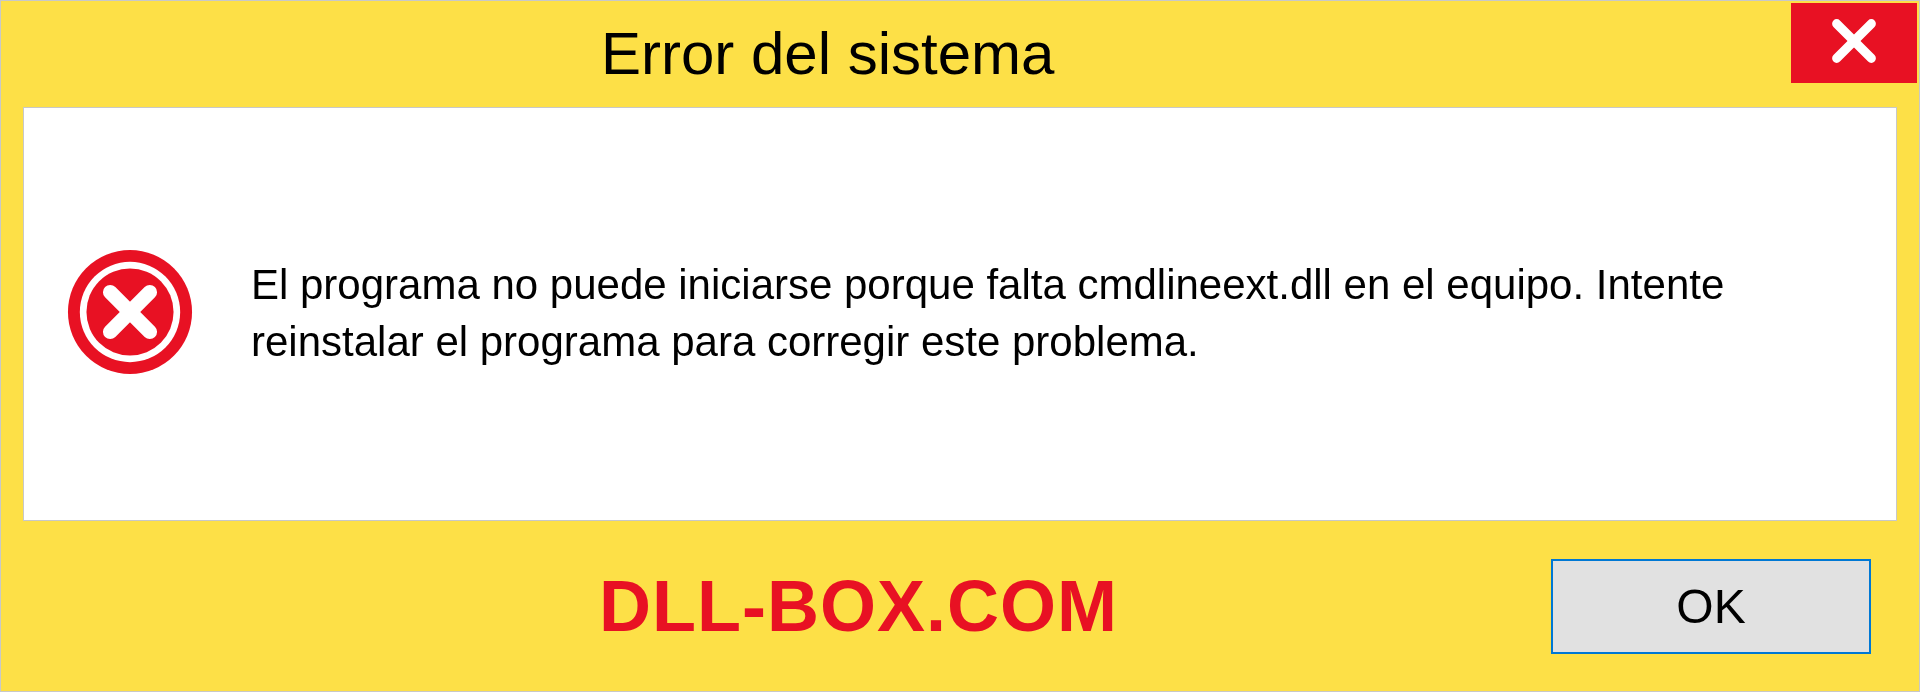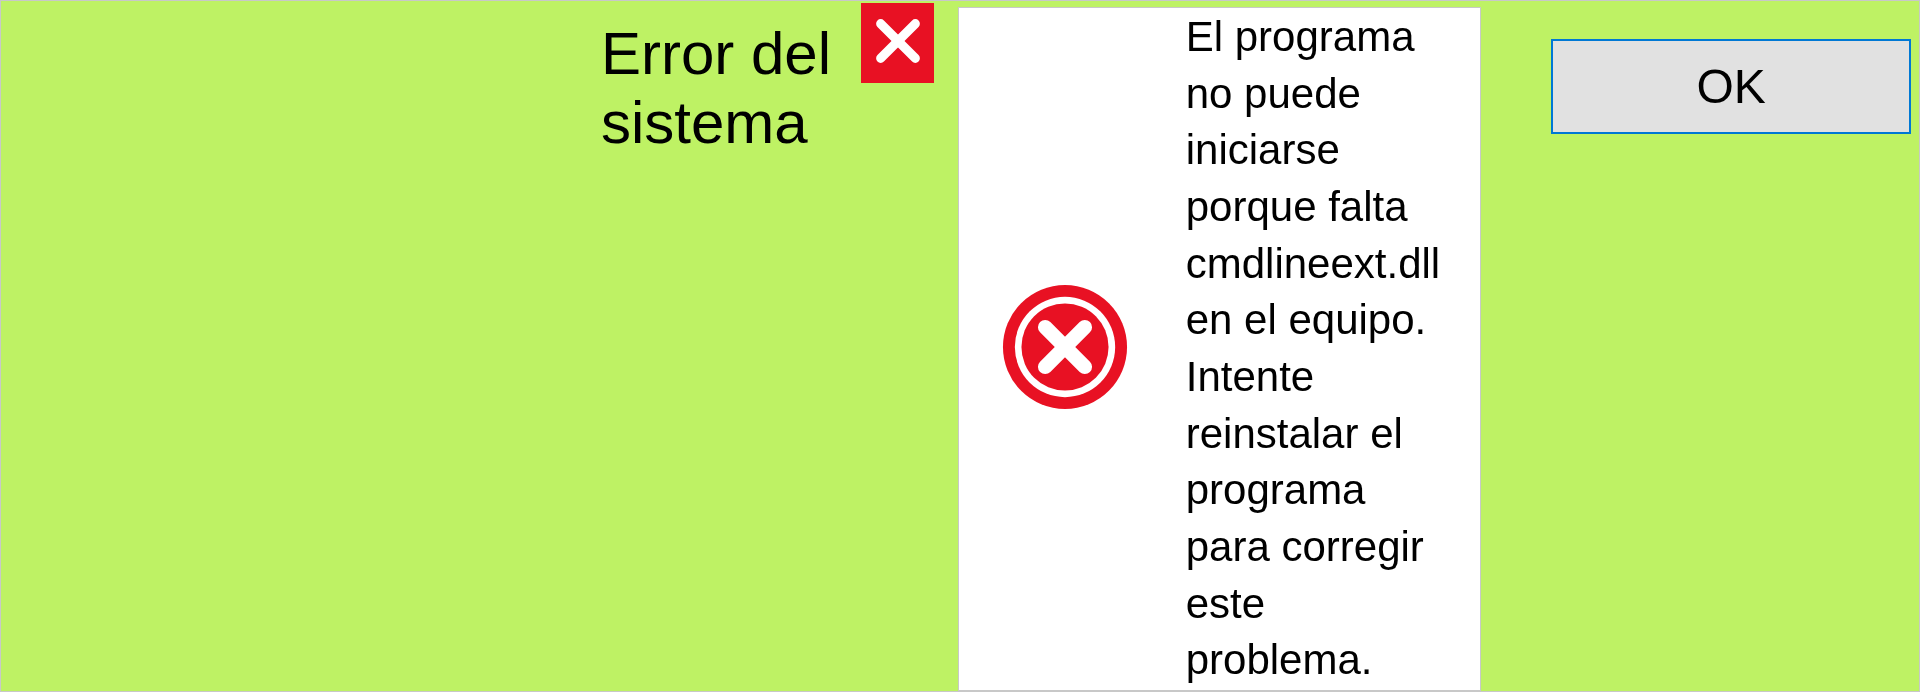--- a/index.html
+++ b/index.html
@@ -10,24 +10,24 @@
     body {
       font-family: "Segoe UI", Tahoma, Arial, sans-serif;
       background: #f0f0f0;
       width: 1920px;
       height: 692px;
       overflow: hidden;
     }
     .dialog {
       width: 100%;
       height: 100%;
-      background: #bef264;
+      background: #fde047;
       border: 1px solid #c8c8c8;
       display: flex;
-      flex-direction: row;
+      flex-direction: column;
     }
     .titlebar {
       display: flex;
       align-items: flex-start;
       justify-content: space-between;
       padding: 0;
       height: 100px;
     }
     .title {
       font-size: 60px;
@@ -84,21 +84,21 @@
       font-weight: 800;
       color: #e81123;
       letter-spacing: 1px;
       font-family: Arial, sans-serif;
       margin-left: 550px;
     }
     .ok-btn {
       background: #e1e1e1;
       border: 2px solid #0078d4;
       padding: 18px 0;
-      width: 360px;
+      width: 320px;
       font-size: 48px;
       color: #000;
       text-align: center;
       cursor: pointer;
       font-family: inherit;
     }
   </style>
 </head>
 <body>
 
@@ -122,15 +122,16 @@
         <circle cx="50" cy="50" r="38" fill="#ffffff"></circle>
         <circle cx="50" cy="50" r="33" fill="#e81123"></circle>
         <line x1="35" y1="35" x2="65" y2="65" stroke="#ffffff" stroke-width="11" stroke-linecap="round"></line>
         <line x1="65" y1="35" x2="35" y2="65" stroke="#ffffff" stroke-width="11" stroke-linecap="round"></line>
       </svg>
     </div>
     <div class="message">El programa no puede iniciarse porque falta cmdlineext.dll en el equipo. Intente reinstalar el programa para corregir este problema.</div>
   </div>
 
   <div class="footer">
+    <div class="watermark">DLL-BOX.COM</div>
     <button class="ok-btn">OK</button>
   </div>
 </div>
 
 </body></html>

